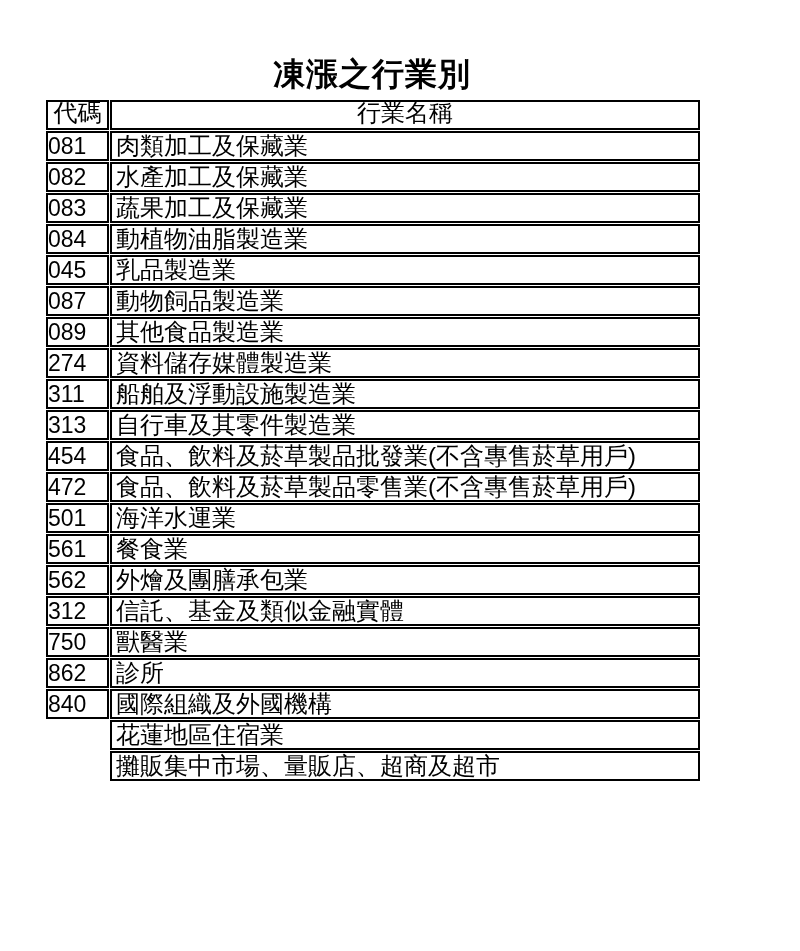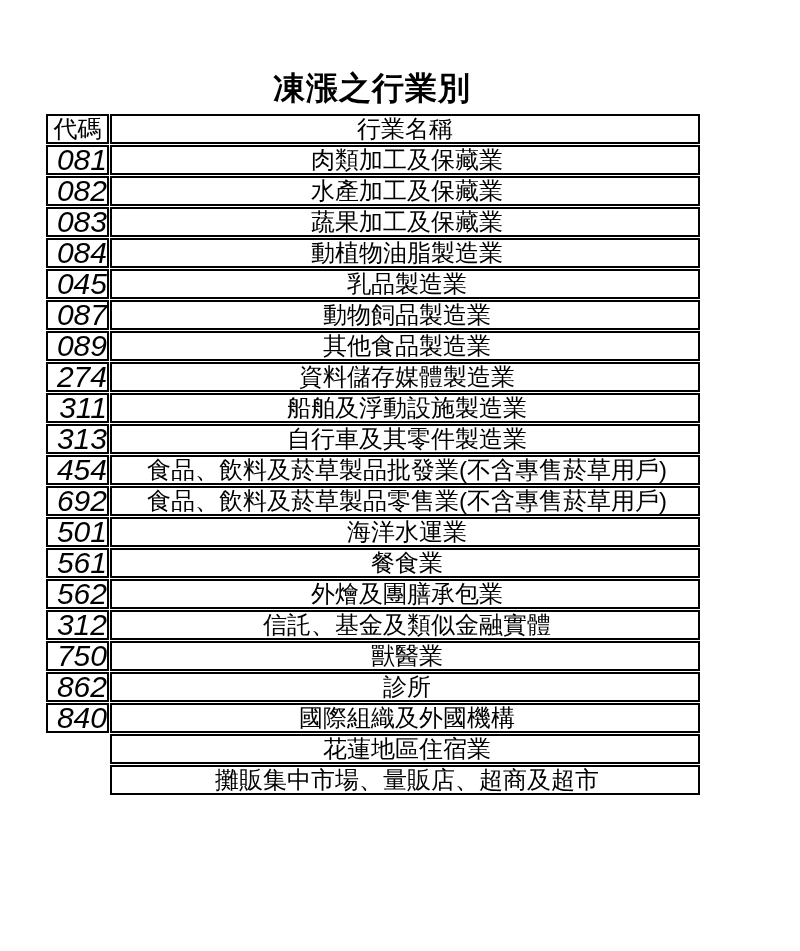--- a/index.html
+++ b/index.html
@@ -12,21 +12,21 @@
     height: 951px;
     font-family: "Liberation Sans", sans-serif;
     color: #000000;
     overflow: hidden;
   }
   .doc {
     padding-top: 54px;
   }
   .doc-title {
     width: 654px;
-    margin: 16px 0 6px 45px;
+    margin: 2px 0 6px 45px;
     text-align: center;
     font-size: 32px;
     line-height: 37px;
     font-weight: bold;
     letter-spacing: 1px;
   }
   table.industry-table {
     margin-left: 45px;
     width: 654px;
     table-layout: fixed;
@@ -44,28 +44,28 @@
     font-size: 24px;
     line-height: 26px;
     font-weight: normal;
     white-space: nowrap;
     overflow: hidden;
     background: #ffffff;
     vertical-align: middle;
   }
   .industry-table th {
     text-align: center;
+    font-family: Liberation Mono, monospace;
   }
   .industry-table td.code {
-    text-align: right;
-    font-size: 30px;
-    font-style: italic;
+    text-align: left;
+    font-size: 23px;
   }
   .industry-table td.name {
-    text-align: center;
+    text-align: left;
     padding-left: 4px;
   }
   .industry-table td.code.empty {
     border: none;
     background: transparent;
   }
 </style>
 </head>
 <body>
 
@@ -123,21 +123,21 @@
         </tr>
         <tr>
           <td class="code">313</td>
           <td class="name">自行車及其零件製造業</td>
         </tr>
         <tr>
           <td class="code">454</td>
           <td class="name">食品、飲料及菸草製品批發業(不含專售菸草用戶)</td>
         </tr>
         <tr>
-          <td class="code">692</td>
+          <td class="code">472</td>
           <td class="name">食品、飲料及菸草製品零售業(不含專售菸草用戶)</td>
         </tr>
         <tr>
           <td class="code">501</td>
           <td class="name">海洋水運業</td>
         </tr>
         <tr>
           <td class="code">561</td>
           <td class="name">餐食業</td>
         </tr>

